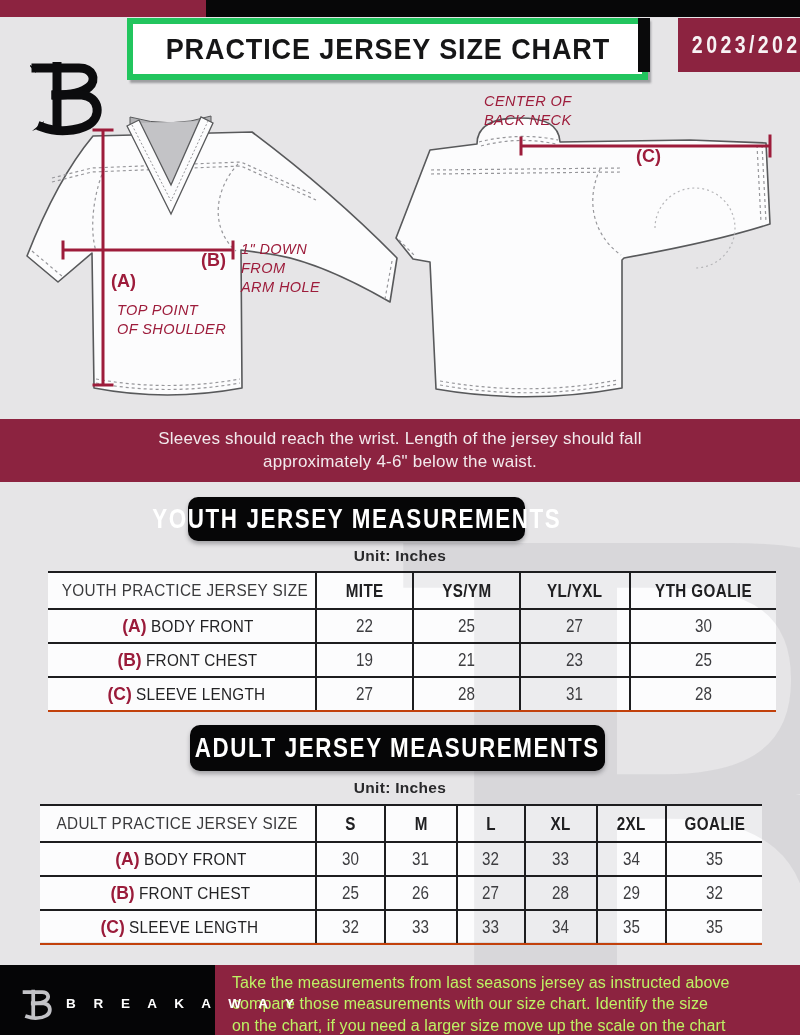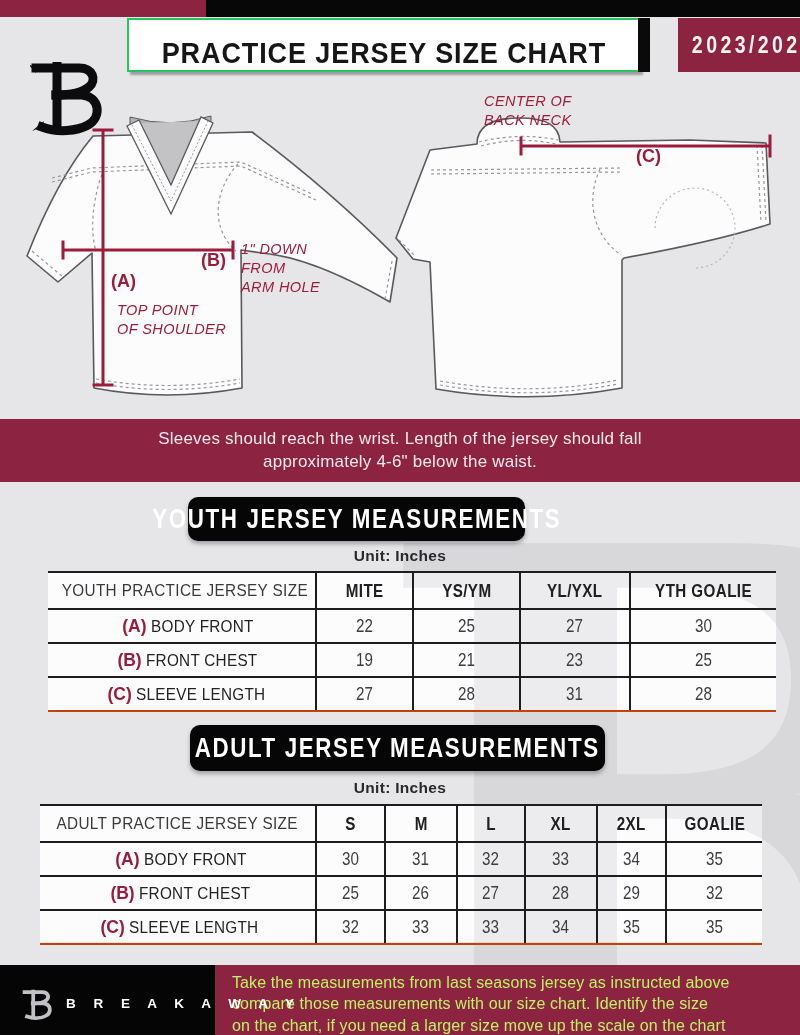--- a/index.html
+++ b/index.html
@@ -7,22 +7,22 @@
     position:relative;width:800px;height:1035px;overflow:hidden;
     background:#e6e5e7;font-family:"Liberation Sans",sans-serif;
     -webkit-font-smoothing:antialiased;
   }
   .abs{position:absolute;}
   
   .bar-maroon{left:0;top:0;width:206px;height:17px;background:#8c2340;}
   .bar-black{left:206px;top:0;width:594px;height:17px;background:#070708;}
   .title-box{
     left:127px;top:18px;width:509px;height:50px;background:#ffffff;
-    border:2px solid #22c55e;box-shadow:3px 3px 2px rgba(70,70,75,.45);
-    display:flex;align-items:flex-end;justify-content:center;z-index:5;
+    border:6px solid #22c55e;box-shadow:3px 3px 2px rgba(70,70,75,.45);
+    display:flex;align-items:center;justify-content:center;z-index:5;
   }
   .title-box span{
     font-size:30px;font-weight:bold;color:#161617;letter-spacing:1px;
     display:inline-block;transform:scaleX(.9);white-space:nowrap;
   }
   .title-gap{left:638px;top:18px;width:12px;height:54px;background:#0a0a0b;z-index:5;}
   .season-box{
     left:650px;top:18px;width:150px;height:54px;background:#8c2340;
     display:flex;align-items:center;justify-content:center;z-index:5;margin-left:28px;
   }

